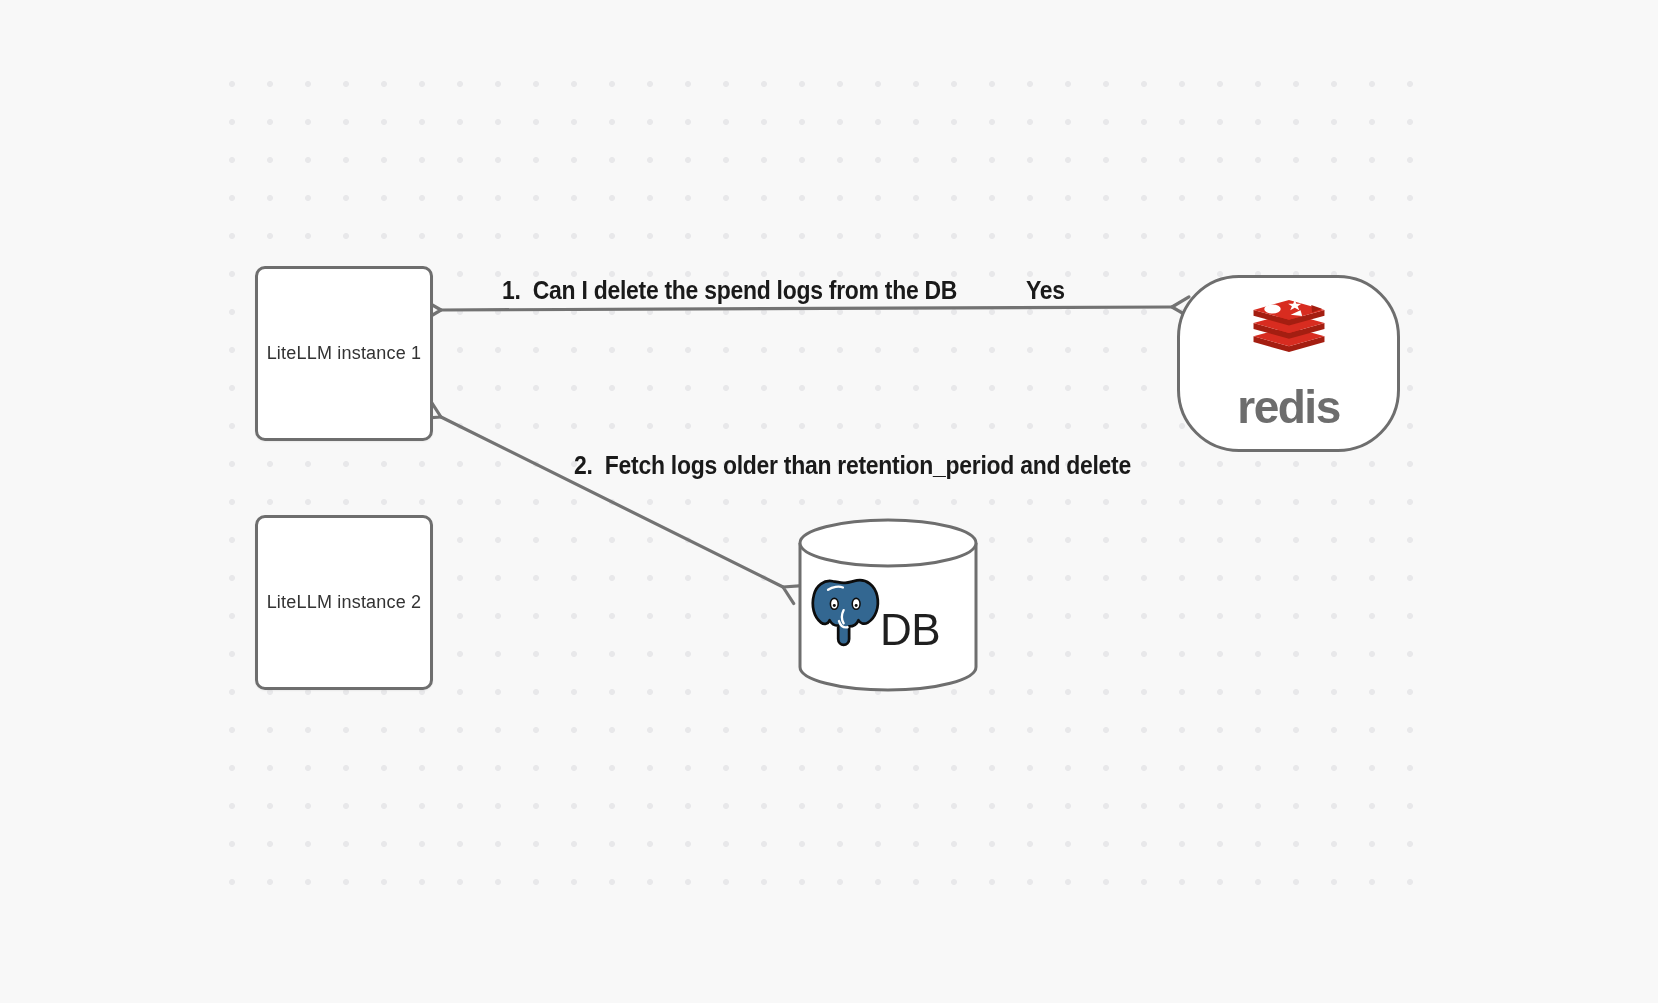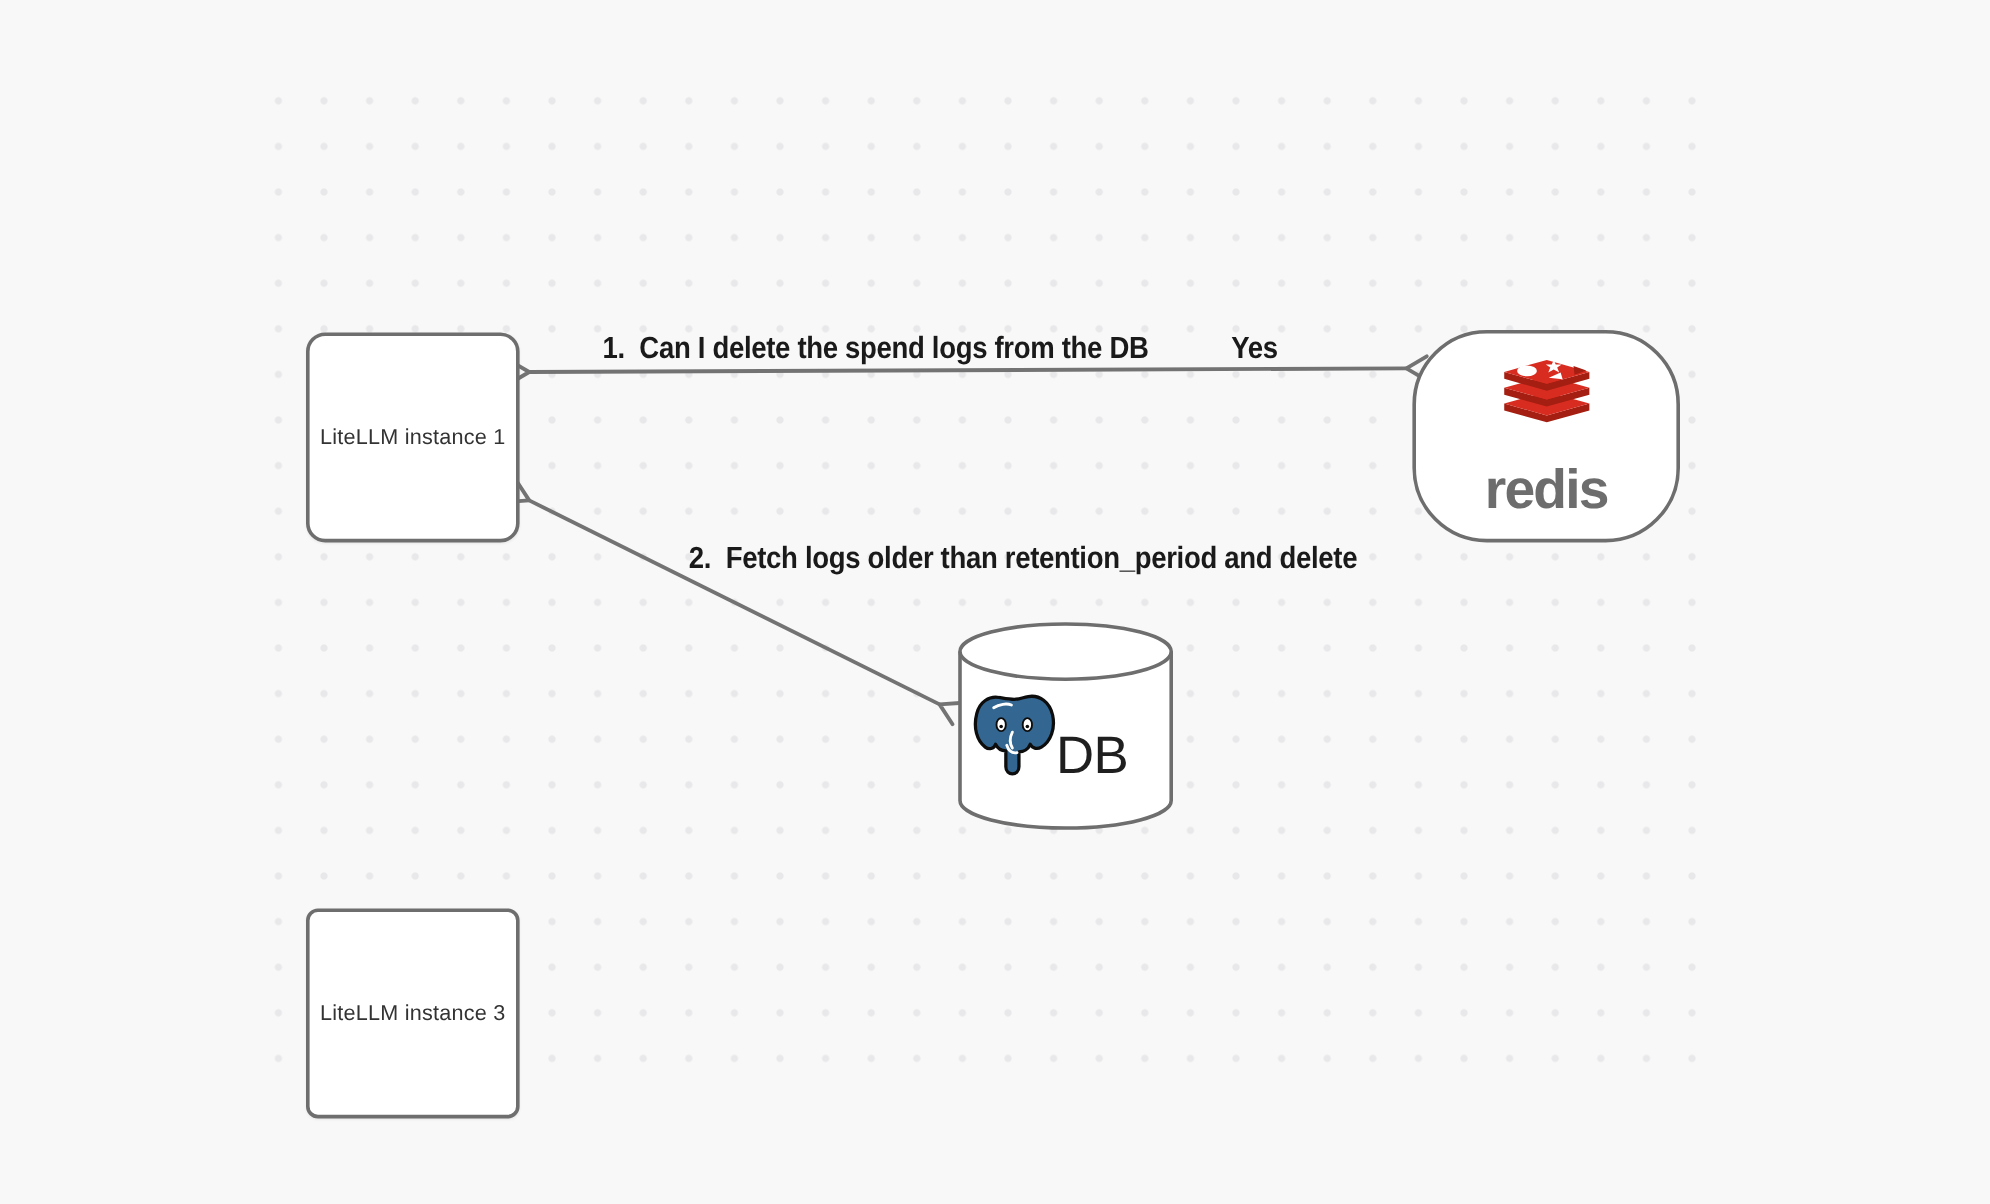--- a/index.html
+++ b/index.html
@@ -21,21 +21,21 @@
 
   .instance-box {
     position:absolute; left:255px; width:178px; height:175px;
     background:var(--color-node-fill); border:3px solid var(--color-node-border);
     border-radius:10px; display:flex; align-items:center; justify-content:center;
     box-shadow:0 1px 2px rgba(0,0,0,0.06);
   }
   .instance-box .node-label {
     font-size:18px; color:var(--color-node-label-text); letter-spacing:0.2px; white-space:pre;
   }
-  #instance-1 { top:277px;border-radius:16px; } #instance-2 { top:515px; } #instance-3 { top:757px; }
+  #instance-1 { top:266px; } #instance-2 { top:515px; } #instance-3 { top:757px; }
 
   .redis-node {
     position:absolute; left:1177px; top:275px; width:223px; height:177px;
     background:var(--color-node-fill); border:3px solid var(--color-node-border);
     border-radius:62px; display:flex; flex-direction:column; align-items:center;
     justify-content:flex-start; padding-top:22px;gap:16px;
   }
   .redis-wordmark {
     font-size:46px; font-weight:700; color:var(--color-redis-wordmark);
     letter-spacing:-1.5px; line-height:1.05; margin-top:1px;
@@ -84,22 +84,22 @@
     <line class="edge-line" x1="441" y1="417" x2="783" y2="587" marker-start="url(#chev)" marker-end="url(#chev)"></line>
   </svg>
 
   <div class="annotation" id="edge1-label">1.  Can I delete the spend logs from the DB</div>
   <div class="annotation" id="edge1-response">Yes</div>
   <div class="annotation" id="edge2-label">2.  Fetch logs older than retention_period and delete</div>
 
   <div class="instance-box" id="instance-1">
     <span class="node-label">LiteLLM instance 1</span>
   </div>
-  <div class="instance-box" id="instance-3">
-    <span class="node-label">LiteLLM instance 3</span>
+  <div class="instance-box" id="instance-2">
+    <span class="node-label">LiteLLM instance 2</span>
   </div>
 
   <div class="redis-node">
     <svg width="84" height="66" viewBox="0 0 100 80">
 
       <path class="redis-side" d="M7,44 L50,56 L93,44 L93,51 L50,63 L7,51 Z"></path>
       <path class="redis-top" d="M50,32 L93,44 L50,56 L7,44 Z"></path>
 
       <path class="redis-side" d="M7,28 L50,40 L93,28 L93,35 L50,47 L7,35 Z"></path>
       <path class="redis-top" d="M50,16 L93,28 L50,40 L7,28 Z"></path>

